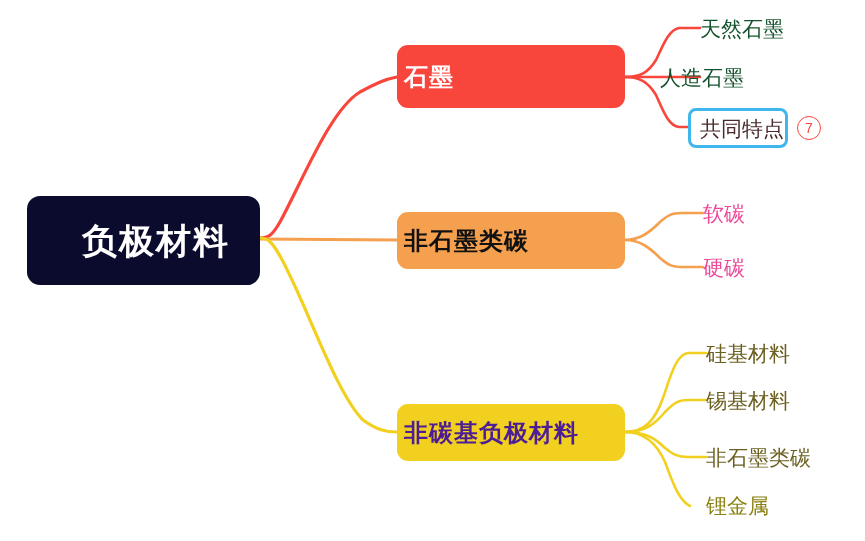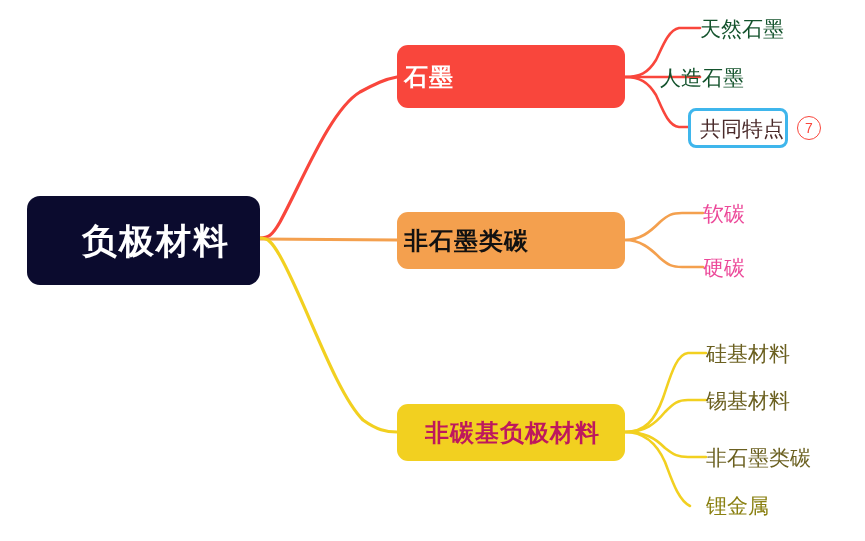--- a/index.html
+++ b/index.html
@@ -78,21 +78,21 @@
     top: 212px;
     height: 57px;
     background: #F4A04E;
   }
   #branch-nongraphitic .branch-label { color: #111111; }
   #branch-noncarbon {
     top: 404px;
     height: 57px;
     background: #F2D020;
   }
-  #branch-noncarbon .branch-label { color: #be185d; margin-left: 21px; }
+  #branch-noncarbon .branch-label { color: #4c1d95; }
 
   
   .leaf {
     position: absolute;
     font-size: 21px;
     line-height: 1;
     white-space: nowrap;
   }
   .leaf.red-leaf   { color: #14532d; }
   .leaf.orange-leaf{ color: #ec4899; }

